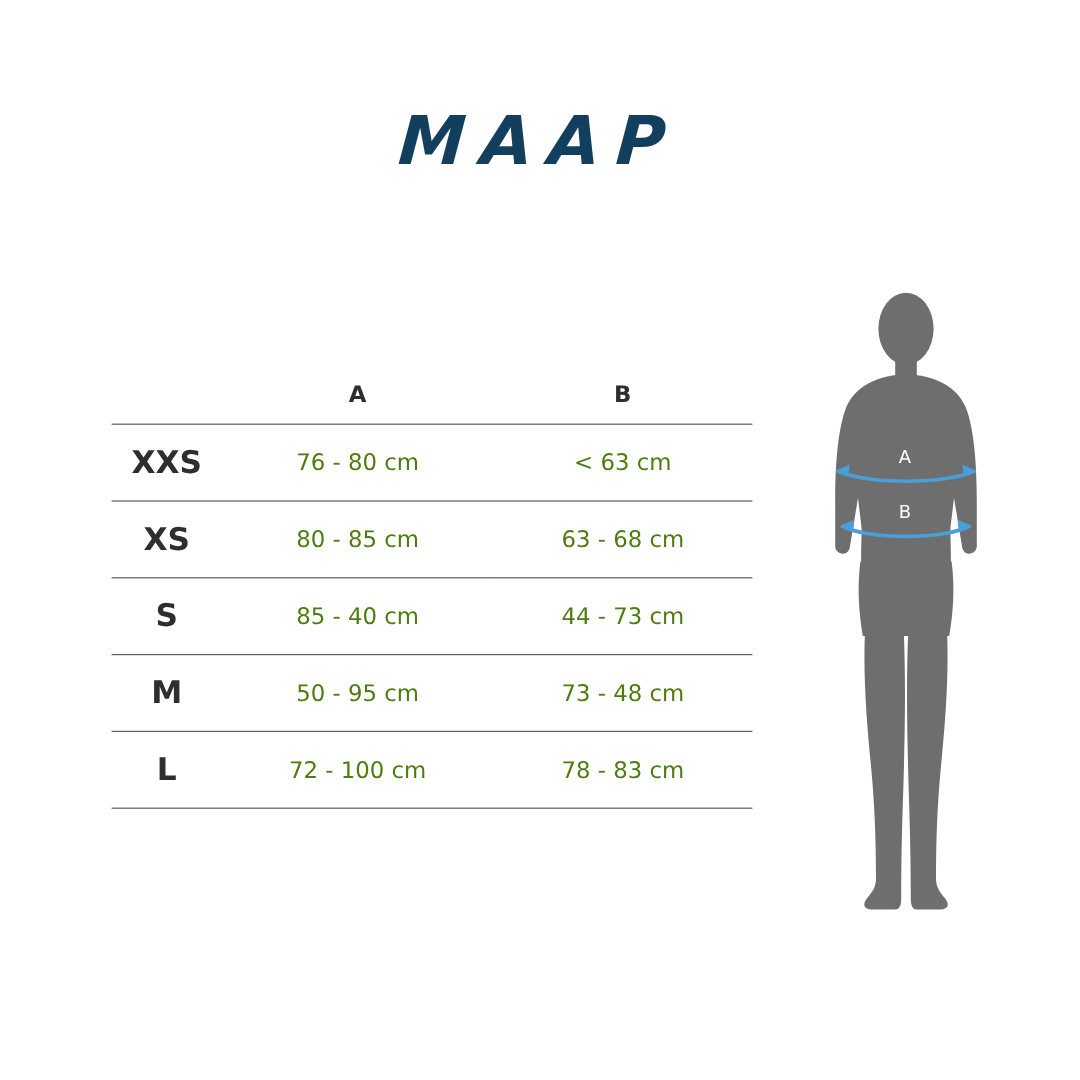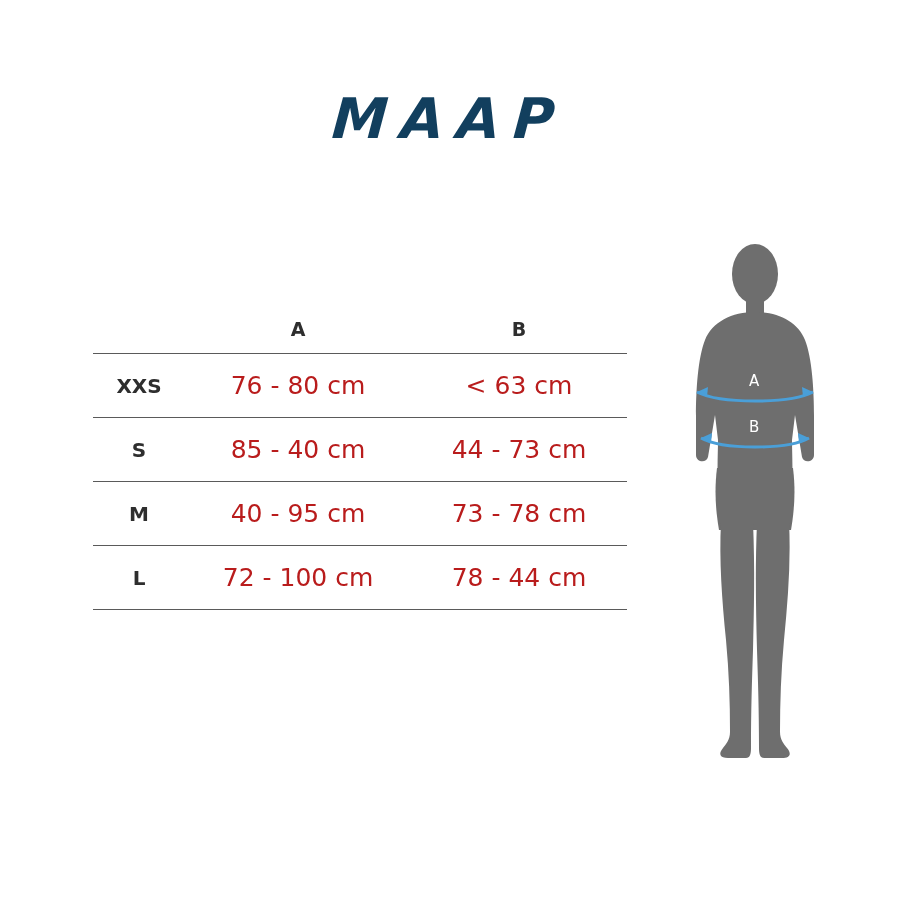--- a/index.html
+++ b/index.html
@@ -38,23 +38,23 @@
   
   .size-table {
     position: absolute;
     left: 93px;
     top: 305px;
     width: 534px;
     border-collapse: collapse;
   }
   .size-table th,
   .size-table td {
-    font-size: 25px;
+    font-size: 19px;
     font-weight: normal;
-    color: #b91c1c;
+    color: #4d7c0f;
     text-align: center;
     padding: 0;
     height: 63px;
     vertical-align: middle;
   }
   .size-table thead th {
     height: 48px;
     font-weight: bold;
     font-size: 19px;
     color: #2e2e2e;
@@ -62,21 +62,21 @@
   }
   .size-table thead th.corner {
     border-bottom: 1.5px solid #5a5a5a;
   }
   .size-table tbody td {
     border-bottom: 1.5px solid #5a5a5a;
   }
   .size-table tbody td.size-label {
     font-weight: bold;
     width: 92px;
-    font-size: 20px;
+    font-size: 26px;
     color: #2e2e2e;
   }
   .size-table col.c-a { width: 226px; }
   .size-table col.c-b { width: 216px; }
 
   
   .figure-wrap {
     position: absolute;
     left: 660px;
     top: 240px;
@@ -111,33 +111,38 @@
         <th>B</th>
       </tr>
     </thead>
     <tbody>
       <tr>
         <td class="size-label">XXS</td>
         <td>76 - 80 cm</td>
         <td>&lt; 63 cm</td>
       </tr>
       <tr>
+        <td class="size-label">XS</td>
+        <td>80 - 85 cm</td>
+        <td>63 - 68 cm</td>
+      </tr>
+      <tr>
         <td class="size-label">S</td>
         <td>85 - 40 cm</td>
         <td>44 - 73 cm</td>
       </tr>
       <tr>
         <td class="size-label">M</td>
-        <td>40 - 95 cm</td>
-        <td>73 - 78 cm</td>
+        <td>50 - 95 cm</td>
+        <td>73 - 48 cm</td>
       </tr>
       <tr>
         <td class="size-label">L</td>
         <td>72 - 100 cm</td>
-        <td>78 - 44 cm</td>
+        <td>78 - 83 cm</td>
       </tr>
     </tbody>
   </table>
 
   <div class="figure-wrap">
     <svg width="190" height="540" viewBox="0 0 190 540" xmlns="http://www.w3.org/2000/svg">
       <g fill="#6e6e6e">
 
         <ellipse cx="95" cy="34" rx="23" ry="30"></ellipse>
 

